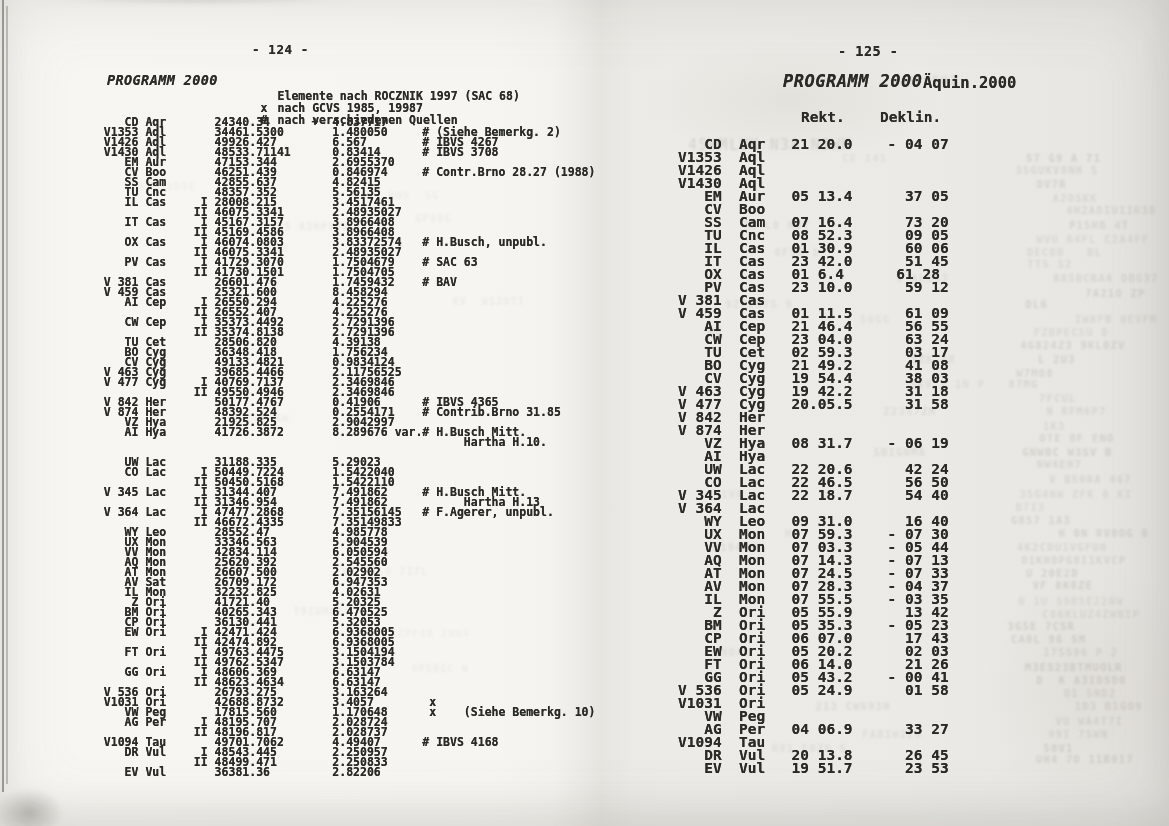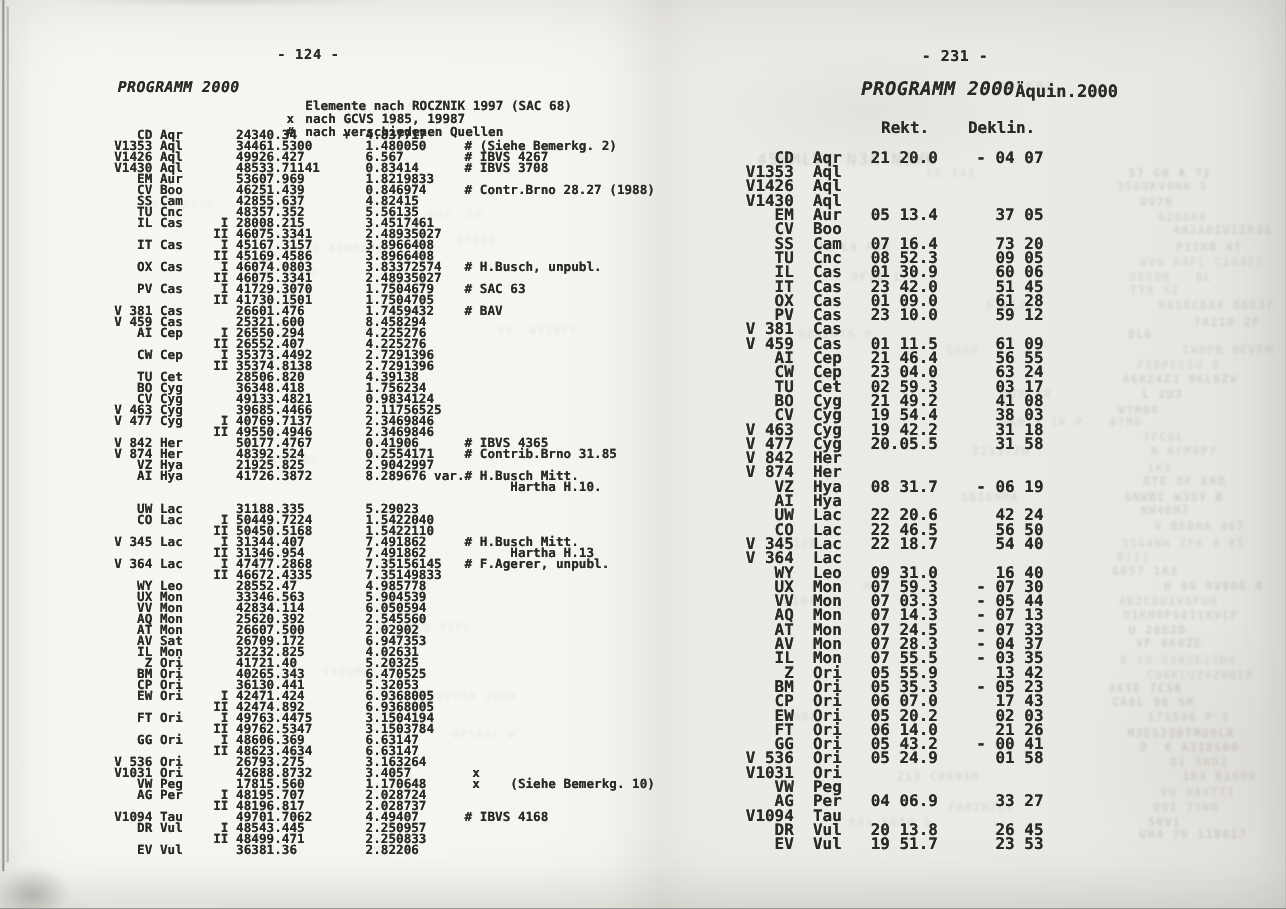--- a/index.html
+++ b/index.html
@@ -157,21 +157,21 @@
     </div>
     <div class="legend-line ink" id="legend-2">
       <span class="legend-marker">#</span><span>nach verschiedenen Quellen</span>
     </div>
 
     <div class="ink" id="left-rows">
         <div class="trow">     CD Aqr       24340.34      +  4.837717</div>
         <div class="trow">  V1353 Aql       34461.5300       1.480050     # (Siehe Bemerkg. 2)</div>
         <div class="trow">  V1426 Aql       49926.427        6.567        # IBVS 4267</div>
         <div class="trow">  V1430 Aql       48533.71141      0.83414      # IBVS 3708</div>
-        <div class="trow">     EM Aur       53607.969        1.8219833</div>
+        <div class="trow">     EM Aur       47153.344        2.6955370</div>
         <div class="trow">     CV Boo       46251.439        0.846974     # Contr.Brno 28.27 (1988)</div>
         <div class="trow">     SS Cam       42855.637        4.82415</div>
         <div class="trow">     TU Cnc       48357.352        5.56135</div>
         <div class="trow">     IL Cas     I 28008.215        3.4517461</div>
         <div class="trow">               II 46075.3341       2.48935027</div>
         <div class="trow">     IT Cas     I 45167.3157       3.8966408</div>
         <div class="trow">               II 45169.4586       3.8966408</div>
         <div class="trow">     OX Cas     I 46074.0803       3.83372574   # H.Busch, unpubl.</div>
         <div class="trow">               II 46075.3341       2.48935027</div>
         <div class="trow">     PV Cas     I 41729.3070       1.7504679    # SAC 63</div>
@@ -223,40 +223,40 @@
         <div class="trow">     AG Per     I 48195.707        2.028724</div>
         <div class="trow">               II 48196.817        2.028737</div>
         <div class="trow">  V1094 Tau       49701.7062       4.49407      # IBVS 4168</div>
         <div class="trow">     DR Vul     I 48543.445        2.250957</div>
         <div class="trow">               II 48499.471        2.250833</div>
         <div class="trow">     EV Vul       36381.36         2.82206</div>
       </div>
   </div>
 
   <div>
-    <div class="pagenum ink" id="pagenum-right">- 231 -</div>
+    <div class="pagenum ink" id="pagenum-right">- 125 -</div>
 
     <div class="ink" id="title-right">PROGRAMM 2000</div>
     <div class="ink" id="subtitle-right">Äquin.2000</div>
 
     <div class="colhead ink" id="col-rekt">Rekt.</div>
     <div class="colhead ink" id="col-deklin">Deklin.</div>
 
     <div class="ink" id="right-rows">
         <div class="trow">   CD  Aqr   21 20.0    - 04 07</div>
         <div class="trow">V1353  Aql</div>
         <div class="trow">V1426  Aql</div>
         <div class="trow">V1430  Aql</div>
         <div class="trow">   EM  Aur   05 13.4      37 05</div>
         <div class="trow">   CV  Boo</div>
         <div class="trow">   SS  Cam   07 16.4      73 20</div>
         <div class="trow">   TU  Cnc   08 52.3      09 05</div>
         <div class="trow">   IL  Cas   01 30.9      60 06</div>
         <div class="trow">   IT  Cas   23 42.0      51 45</div>
-        <div class="trow">   OX  Cas   01 09.0      61 28</div>
+        <div class="trow">   OX  Cas   01 6.4      61 28</div>
         <div class="trow">   PV  Cas   23 10.0      59 12</div>
         <div class="trow">V 381  Cas</div>
         <div class="trow">V 459  Cas   01 11.5      61 09</div>
         <div class="trow">   AI  Cep   21 46.4      56 55</div>
         <div class="trow">   CW  Cep   23 04.0      63 24</div>
         <div class="trow">   TU  Cet   02 59.3      03 17</div>
         <div class="trow">   BO  Cyg   21 49.2      41 08</div>
         <div class="trow">   CV  Cyg   19 54.4      38 03</div>
         <div class="trow">V 463  Cyg   19 42.2      31 18</div>
         <div class="trow">V 477  Cyg   20.05.5      31 58</div>

